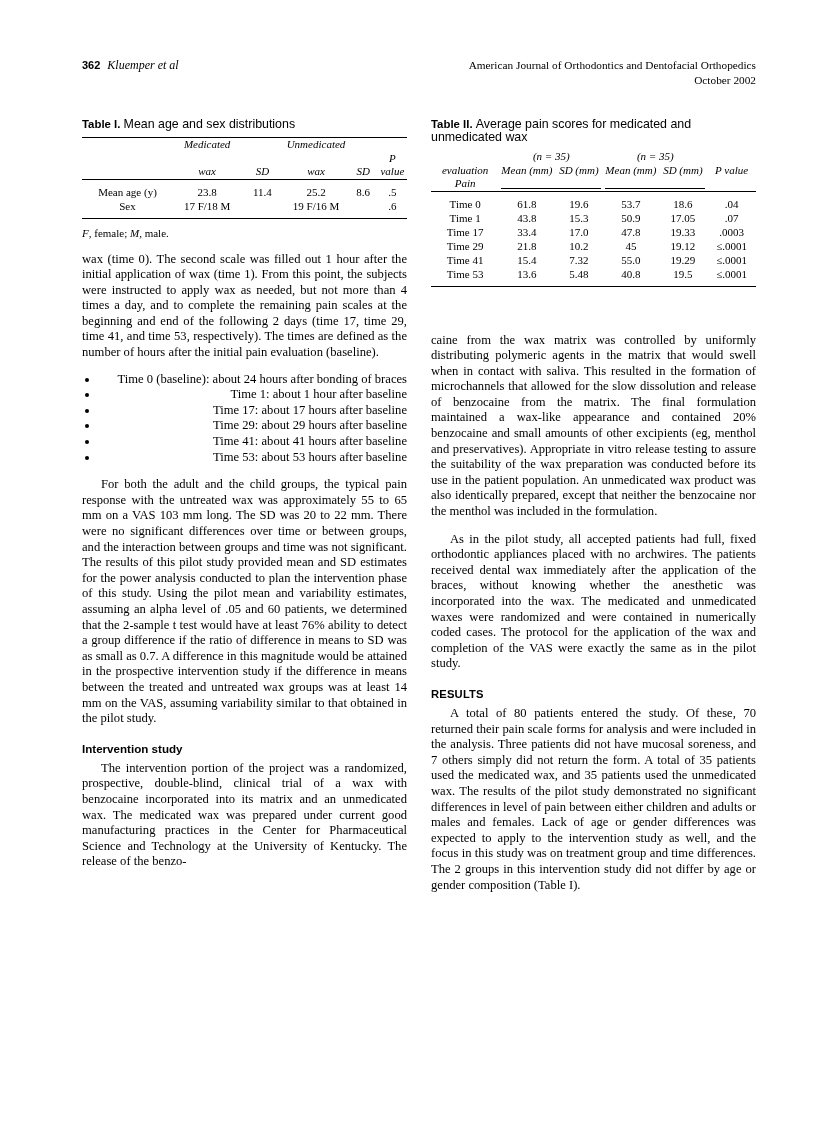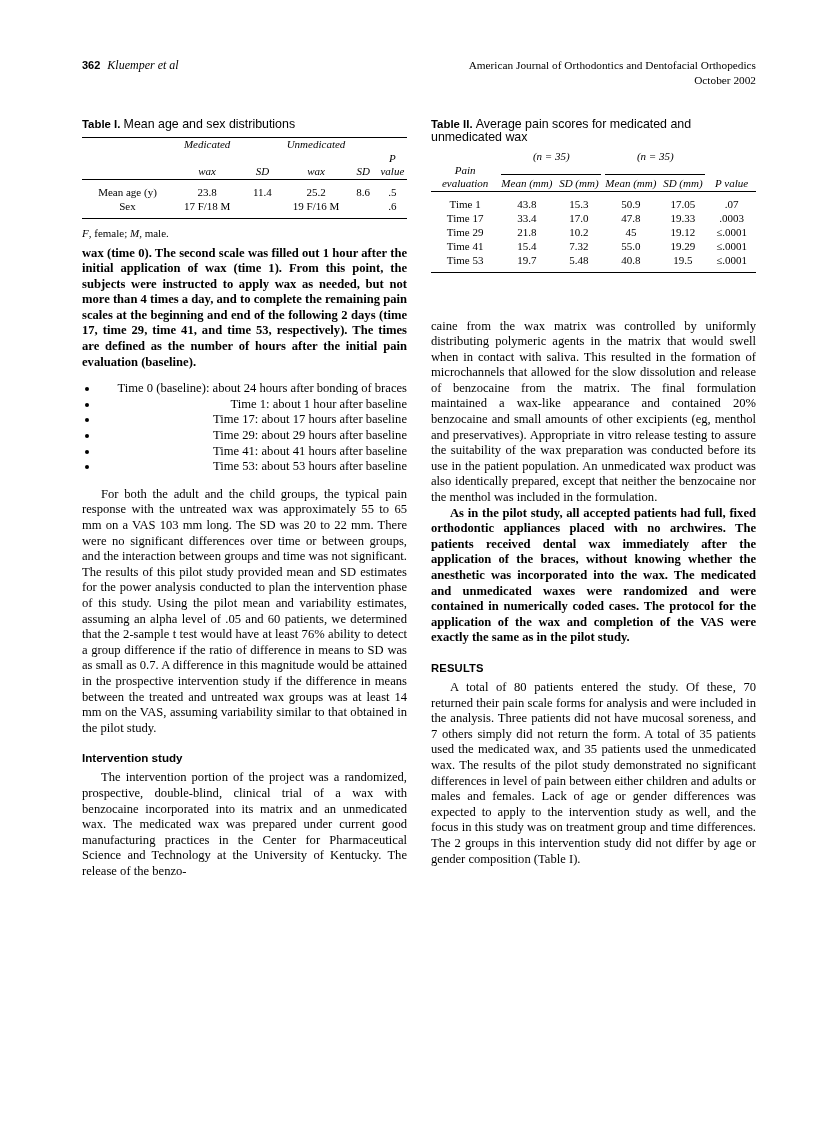--- a/index.html
+++ b/index.html
@@ -119,21 +119,21 @@
   
   p.body {
     font-size: 12.6px;
     line-height: 15.6px;
     text-align: justify;
     text-justify: inter-word;
     margin: 0;
     hyphens: none;
   }
   p.indent { text-indent: 19px; }
-  p.gap { margin-top: 0; font-weight: bold; }
+  p.gap { margin-top: 12px; }
 
   ul.bullets {
     margin: 11px 0 12px 0;
     padding-left: 17px;
     font-size: 12.6px;
     line-height: 15.6px;
   }
   ul.bullets li {
     margin: 0;
     padding-left: 2px;
@@ -266,41 +266,49 @@
             <col style="width:15%">
         </colgroup>
         <tbody>
           <tr class="hdr-row">
             <td></td>
             <td colspan="2" class="hdr-it">(n = 35)</td>
             <td colspan="2" class="hdr-it">(n = 35)</td>
             <td></td>
           </tr>
           <tr class="hdr-row">
+            <td class="lbl-left hdr-it">evaluation</td>
+            <td class="hdr-it">Mean (mm)</td>
+            <td class="hdr-it">SD (mm)</td>
+            <td class="hdr-it">Mean (mm)</td>
+            <td class="hdr-it">SD (mm)</td>
+            <td class="hdr-it">P value</td>
+          </tr>
+          <tr class="hdr-row">
             <td class="lbl-left hdr-it">Pain</td>
             <td colspan="2">
                 <span class="subrule"></span>
               </td>
             <td colspan="2">
                 <span class="subrule"></span>
               </td>
             <td></td>
           </tr>
-          <tr class="hdr-row">
-            <td class="lbl-left hdr-it">evaluation</td>
-            <td class="hdr-it">Mean (mm)</td>
-            <td class="hdr-it">SD (mm)</td>
-            <td class="hdr-it">Mean (mm)</td>
-            <td class="hdr-it">SD (mm)</td>
-            <td class="hdr-it">P value</td>
-          </tr>
           <tr class="spacer-row rule-thin">
             <td colspan="6"></td>
           </tr>
 
+          <tr class="body-row">
+            <td class="lbl-left">Time 0</td>
+            <td>61.8</td>
+            <td>19.6</td>
+            <td>53.7</td>
+            <td>18.6</td>
+            <td>.04</td>
+          </tr>
           <tr class="body-row">
             <td class="lbl-left">Time 1</td>
             <td>43.8</td>
             <td>15.3</td>
             <td>50.9</td>
             <td>17.05</td>
             <td>.07</td>
           </tr>
           <tr class="body-row">
             <td class="lbl-left">Time 17</td>
@@ -321,21 +329,21 @@
           <tr class="body-row">
             <td class="lbl-left">Time 41</td>
             <td>15.4</td>
             <td>7.32</td>
             <td>55.0</td>
             <td>19.29</td>
             <td>≤.0001</td>
           </tr>
           <tr class="body-row">
             <td class="lbl-left">Time 53</td>
-            <td>19.7</td>
+            <td>13.6</td>
             <td>5.48</td>
             <td>40.8</td>
             <td>19.5</td>
             <td>≤.0001</td>
           </tr>
           <tr class="spacer-row rule-bottom">
             <td colspan="6"></td>
           </tr>
         </tbody>
       </table>

